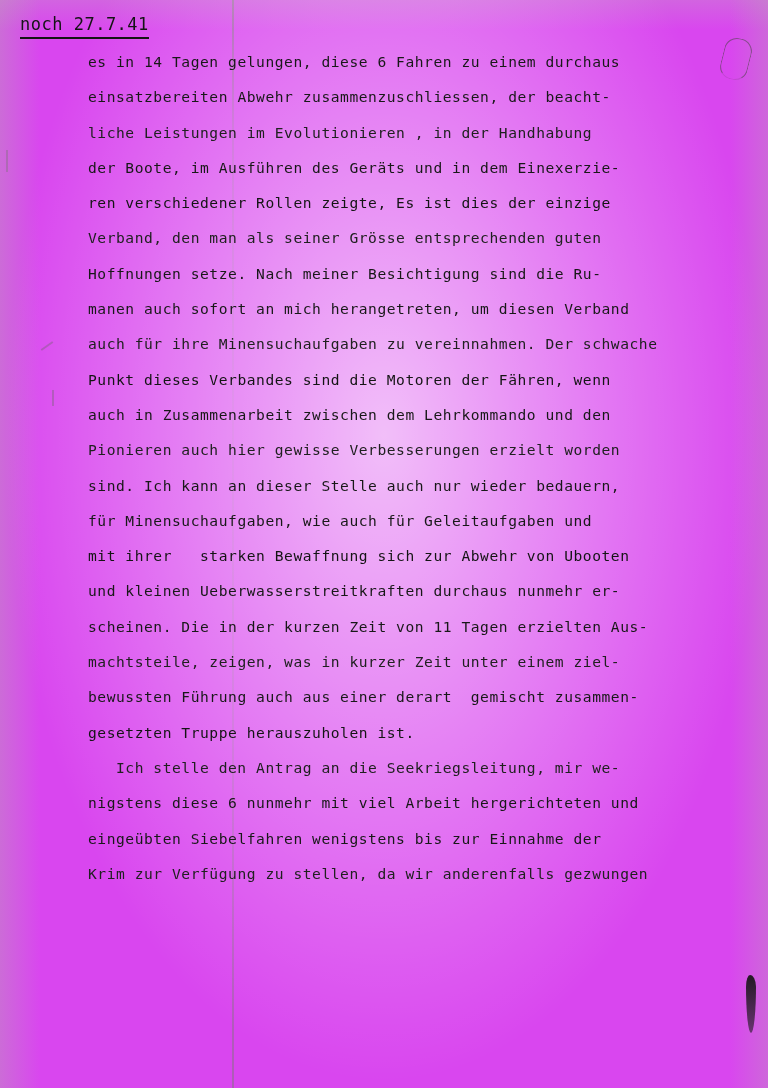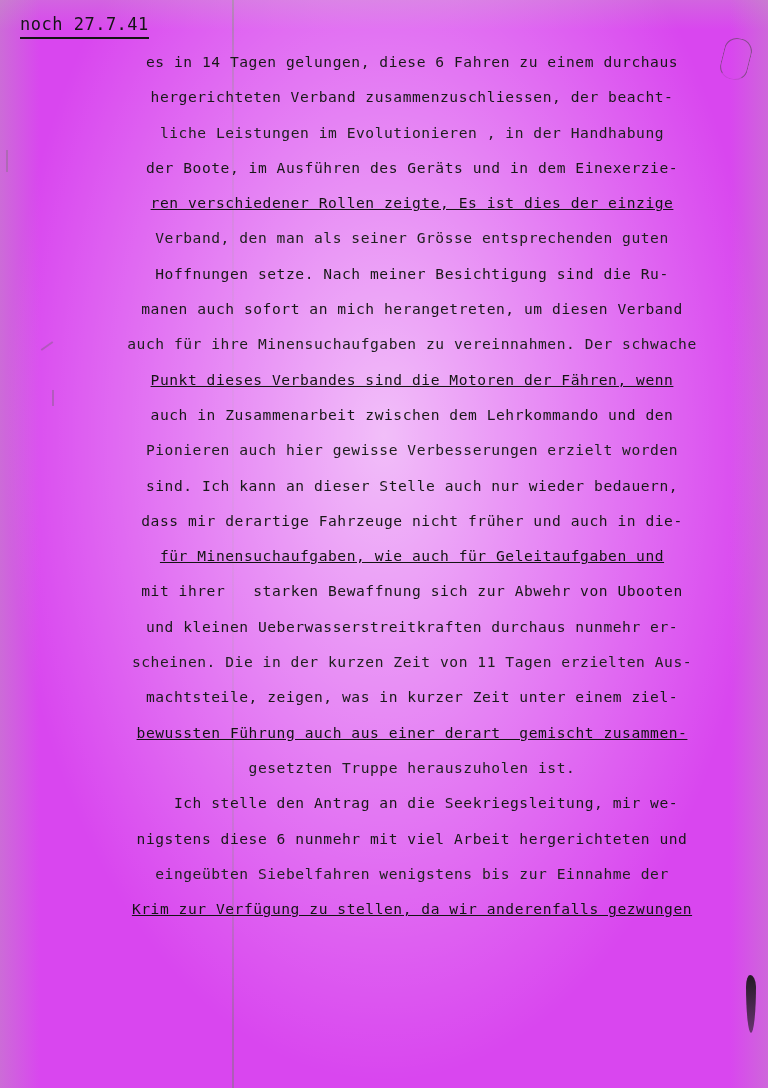--- a/index.html
+++ b/index.html
@@ -70,28 +70,27 @@
     left: 88px;
     width: 648px;
     z-index: 6;
   }
   .line {
     font-size: 14.6px;
     letter-spacing: 0.55px;
     line-height: 35.3px;
     white-space: pre;
     color: #181818;
-    text-align: center;
   }
   .line.indent {
     text-indent: 28px;
   }
   
   .line:nth-child(3n) { color: #202020; }
-  .line:nth-child(5n) { color: #141414; text-decoration: underline; }
+  .line:nth-child(5n) { color: #141414; }
   
   .blot {
     position: absolute;
     right: 12px;
     top: 975px;
     width: 10px;
     height: 58px;
     background: linear-gradient(to bottom, rgba(20,20,20,0.92), rgba(20,20,20,0.55));
     border-radius: 40% 60% 50% 50% / 20% 20% 80% 80%;
     z-index: 6;
@@ -123,33 +122,32 @@
   <div class="paperclip"></div>
   <div class="blot"></div>
 
   <div class="header">
     <span>noch 27.7.41</span>
   </div>
 
   <div class="body-text">
 
     <div class="line">es in 14 Tagen gelungen, diese 6 Fahren zu einem durchaus</div>
-    <div class="line">hergerichteten Verband zusammenzuschliessen, der beacht-</div>
+    <div class="line">einsatzbereiten Abwehr zusammenzuschliessen, der beacht-</div>
     <div class="line">liche Leistungen im Evolutionieren , in der Handhabung</div>
     <div class="line">der Boote, im Ausführen des Geräts und in dem Einexerzie-</div>
     <div class="line">ren verschiedener Rollen zeigte, Es ist dies der einzige</div>
     <div class="line">Verband, den man als seiner Grösse entsprechenden guten</div>
     <div class="line">Hoffnungen setze. Nach meiner Besichtigung sind die Ru-</div>
     <div class="line">manen auch sofort an mich herangetreten, um diesen Verband</div>
     <div class="line">auch für ihre Minensuchaufgaben zu vereinnahmen. Der schwache</div>
     <div class="line">Punkt dieses Verbandes sind die Motoren der Fähren, wenn</div>
     <div class="line">auch in Zusammenarbeit zwischen dem Lehrkommando und den</div>
     <div class="line">Pionieren auch hier gewisse Verbesserungen erzielt worden</div>
     <div class="line">sind. Ich kann an dieser Stelle auch nur wieder bedauern,</div>
-    <div class="line">dass mir derartige Fahrzeuge nicht früher und auch in die-</div>
     <div class="line">für Minensuchaufgaben, wie auch für Geleitaufgaben und</div>
     <div class="line">mit ihrer   starken Bewaffnung sich zur Abwehr von Ubooten</div>
     <div class="line">und kleinen Ueberwasserstreitkraften durchaus nunmehr er-</div>
     <div class="line">scheinen. Die in der kurzen Zeit von 11 Tagen erzielten Aus-</div>
     <div class="line">machtsteile, zeigen, was in kurzer Zeit unter einem ziel-</div>
     <div class="line">bewussten Führung auch aus einer derart  gemischt zusammen-</div>
     <div class="line">gesetzten Truppe herauszuholen ist.</div>
 
     <div class="line indent">Ich stelle den Antrag an die Seekriegsleitung, mir we-</div>
     <div class="line">nigstens diese 6 nunmehr mit viel Arbeit hergerichteten und</div>

